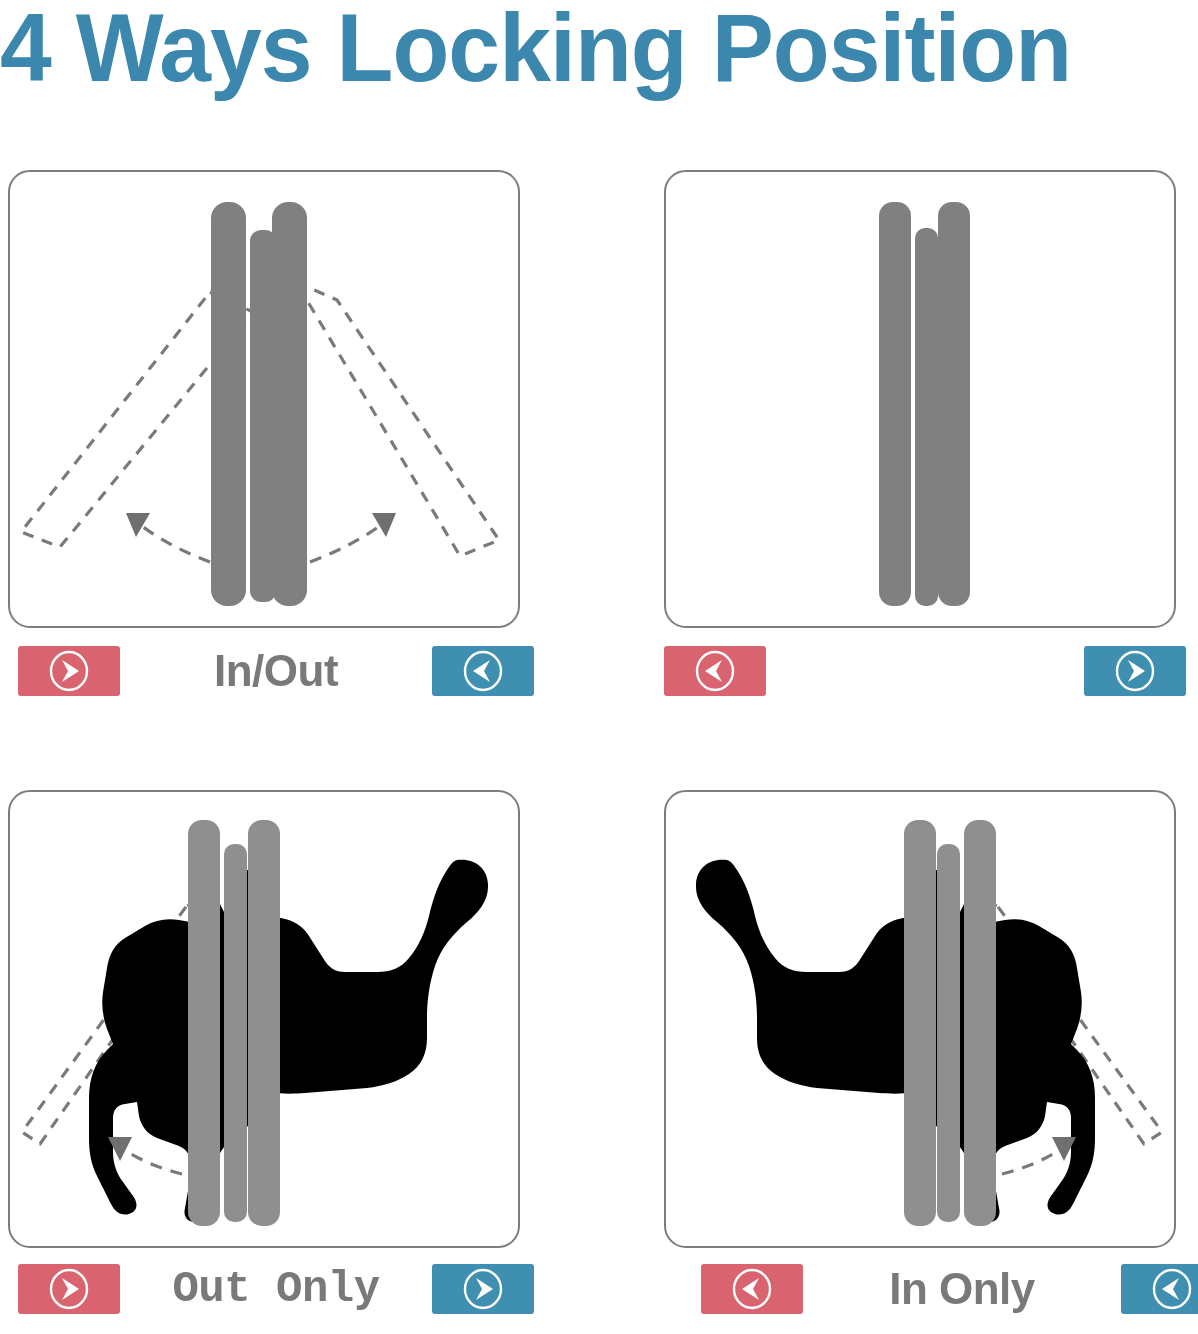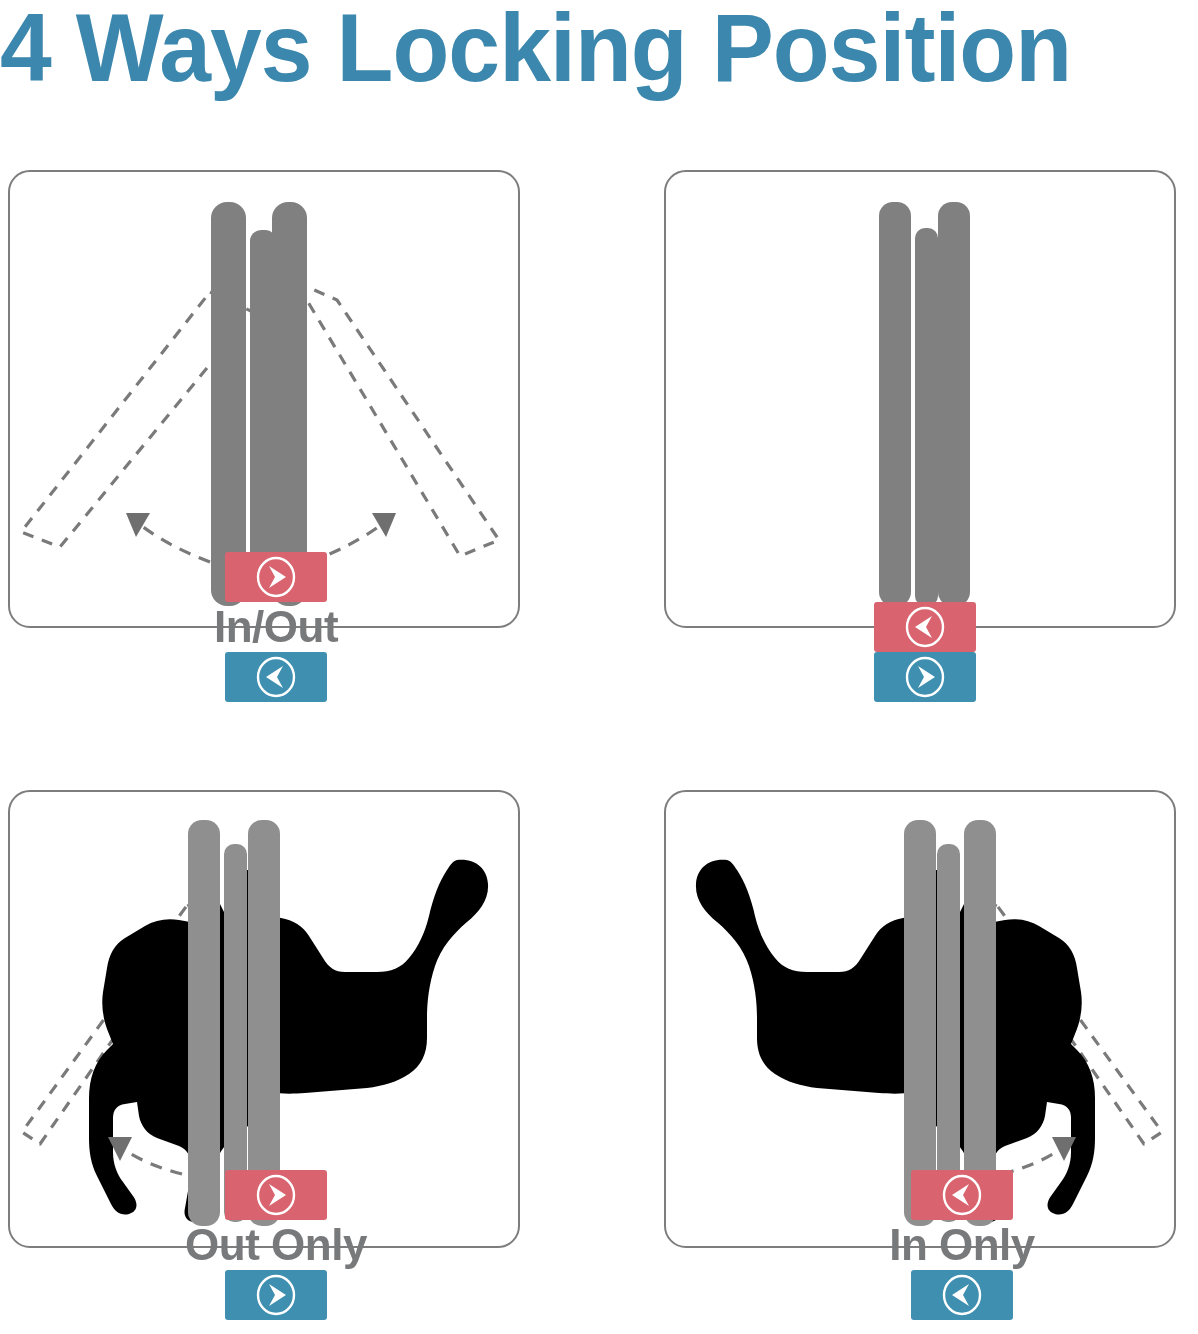--- a/index.html
+++ b/index.html
@@ -67,22 +67,21 @@
 
   
   .caption-row {
     position: absolute;
     left: 0;
     top: 474px;
     width: 516px;
     height: 62px;
     display: flex;
     align-items: center;
-    justify-content: flex-end;
-    flex-direction: column;
+    justify-content: space-between;
   }
   .badge {
     width: 102px;
     height: 50px;
     border-radius: 3px;
     display: flex;
     align-items: center;
     justify-content: center;
     flex: 0 0 auto;
   }
@@ -97,21 +96,21 @@
     font-weight: bold;
     color: #78797b;
     letter-spacing: -0.5px;
     white-space: nowrap;
     line-height: 50px;
   }
 
   
   .cell.c0 .caption-row { left: 10px; top: 470px; width: 516px; }
   .cell.c1 .caption-row { left: 0px;  top: 470px; width: 522px; }
-  .cell.c2 .caption-row { left: 10px; top: 468px; width: 516px; }
+  .cell.c2 .caption-row { left: 10px; top: 468px; width: 516px; font-family: Liberation Mono, monospace; }
   .cell.c3 .caption-row { left: 0px;  top: 468px; width: 522px; margin-left: 37px; }
 </style>
 </head>
 <body>
 
 <div class="title">4 Ways Locking Position</div>
 
 <div class="grid">
 
   <div class="cell c0">

